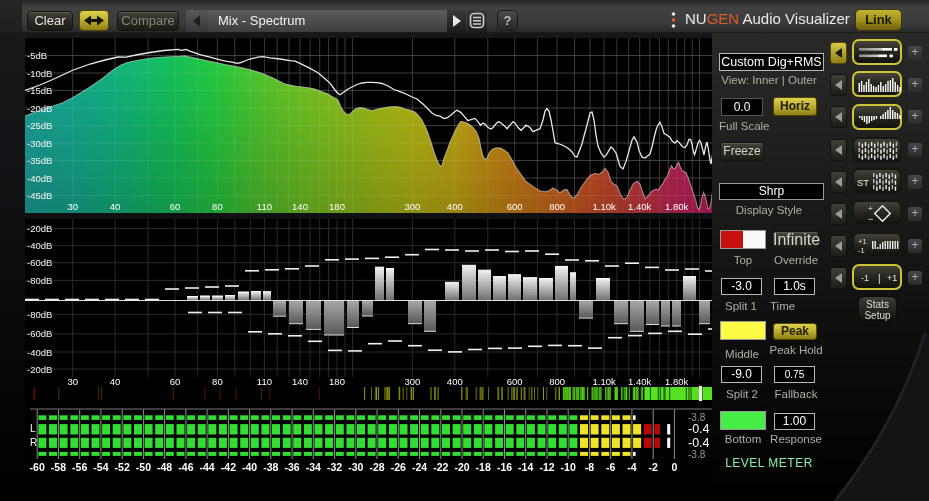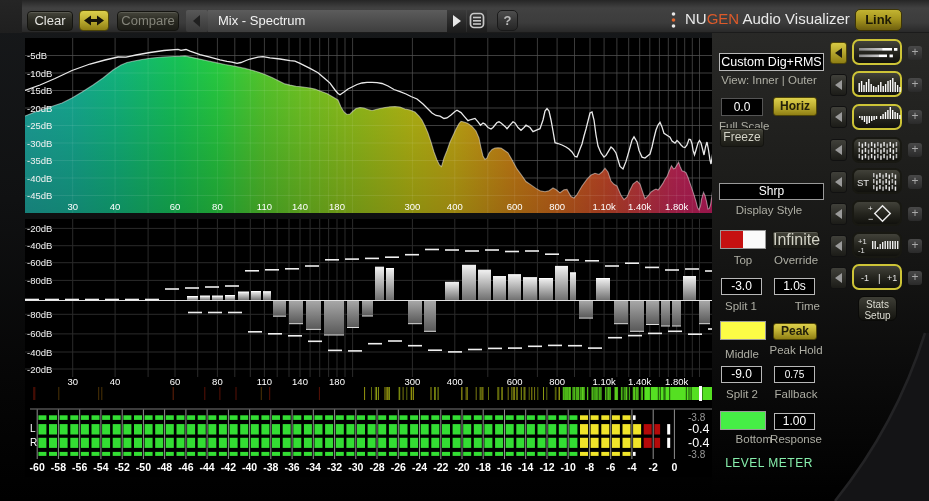--- a/index.html
+++ b/index.html
@@ -874,42 +874,42 @@
     <text x="663" y="27.5" font-size="12.5" fill="#fff">-0.4</text>
     <text x="663" y="41.5" font-size="12.5" fill="#fff">-0.4</text>
     <text x="663" y="52.5" font-size="10" fill="#9a9a9a">-3.8</text>
 </svg>
 <div class="abs" id="rpanel"></div>
 <div class="vbox" style="left:719px;top:53px;width:105px;height:18px;line-height:16px;font-size:12.5px;border-color:#b8b8b8">Custom Dig+RMS</div>
 <div class="rlab" style="left:713px;top:74px;width:112px;text-align:center">View: Inner | Outer</div>
 <div class="vbox" style="left:721px;top:98px;width:42px;height:18px;line-height:16px;font-size:12px;border-color:#555">0.0</div>
 <div class="btn ybtn" style="left:773px;top:97px;width:44px;height:19px;line-height:17px;font-size:12px;border-radius:3px;font-weight:bold">Horiz</div>
 <div class="rlab" style="left:719px;top:120px;width:80px;text-align:left">Full Scale</div>
-<div class="btn dbtn" style="left:720px;top:128px;width:44px;height:19px;line-height:17px;font-size:12px;border-radius:3px;color:#d2d2c6">Freeze</div>
+<div class="btn dbtn" style="left:720px;top:142px;width:44px;height:19px;line-height:17px;font-size:12px;border-radius:3px;color:#d2d2c6">Freeze</div>
 <div class="vbox" style="left:719px;top:183px;width:105px;height:17px;line-height:15px;font-size:12px;border-color:#999">Shrp</div>
 <div class="rlab" style="left:713px;top:204px;width:112px;text-align:center">Display Style</div>
 <div class="abs" style="left:720px;top:230px;width:46px;height:19px;border:1px solid #999;background:linear-gradient(90deg,#c61111 0,#c61111 50%,#fafafa 50%,#fafafa 100%)"></div>
 <div class="btn dbtn" style="left:772px;top:231px;width:47px;height:18px;line-height:16px;font-size:16px;border-radius:3px;color:#d2d2c6">Infinite</div>
 <div class="rlab" style="left:718px;top:254px;width:50px;text-align:center">Top</div>
 <div class="rlab" style="left:766px;top:254px;width:60px;text-align:center">Override</div>
 <div class="vbox" style="left:721px;top:278px;width:41px;height:17px;line-height:15px;font-size:12px;border-color:#b8b8b8">-3.0</div>
 <div class="vbox" style="left:774px;top:278px;width:41px;height:17px;line-height:15px;font-size:12px;border-color:#b8b8b8">1.0s</div>
 <div class="rlab" style="left:716px;top:300px;width:50px;text-align:center">Split 1</div>
-<div class="rlab" style="left:770px;top:300px;width:50px;text-align:right">Time</div>
+<div class="rlab" style="left:770px;top:300px;width:50px;text-align:left">Time</div>
 <div class="abs" style="left:720px;top:321px;width:46px;height:19px;border:1px solid #999;background:#fcfc46"></div>
 <div class="btn ybtn" style="left:773px;top:323px;width:44px;height:17px;line-height:15px;font-size:12px;border-radius:3px;font-weight:bold">Peak</div>
 <div class="rlab" style="left:716px;top:348px;width:52px;text-align:center">Middle</div>
 <div class="rlab" style="left:764px;top:344px;width:64px;text-align:center">Peak Hold</div>
 <div class="vbox" style="left:721px;top:366px;width:41px;height:17px;line-height:15px;font-size:12px;border-color:#b8b8b8">-9.0</div>
 <div class="vbox" style="left:774px;top:366px;width:41px;height:17px;line-height:15px;font-size:10px;border-color:#b8b8b8">0.75</div>
 <div class="rlab" style="left:716px;top:388px;width:52px;text-align:center">Split 2</div>
 <div class="rlab" style="left:766px;top:388px;width:60px;text-align:center">Fallback</div>
 <div class="abs" style="left:720px;top:411px;width:46px;height:19px;border:1px solid #999;background:#46ee46"></div>
 <div class="vbox" style="left:774px;top:413px;width:41px;height:17px;line-height:15px;font-size:12px;border-color:#b8b8b8">1.00</div>
-<div class="rlab" style="left:714px;top:433px;width:58px;text-align:right">Bottom</div>
+<div class="rlab" style="left:714px;top:433px;width:58px;text-align:center">Bottom</div>
 <div class="rlab" style="left:764px;top:433px;width:64px;text-align:center">Response</div>
 <div class="abs" style="left:713px;top:456px;width:112px;text-align:center;color:#86efac;font-size:12px;letter-spacing:0.5px">LEVEL METER</div>
 <div class="parr" style="top:41.5px;background:linear-gradient(180deg,#d8ca44,#8f7f14);border:1px solid #4f4608">
     <svg width="11" height="12">
       <path d="M9 1 L2 6 L9 11 Z" fill="#1a1a10"></path>
     </svg>
   </div>
 <div class="pbtn psel" style="top:39px"><svg width="50" height="23">
       <defs>
         <linearGradient id="ln" x1="0" y1="0" x2="1" y2="0">

